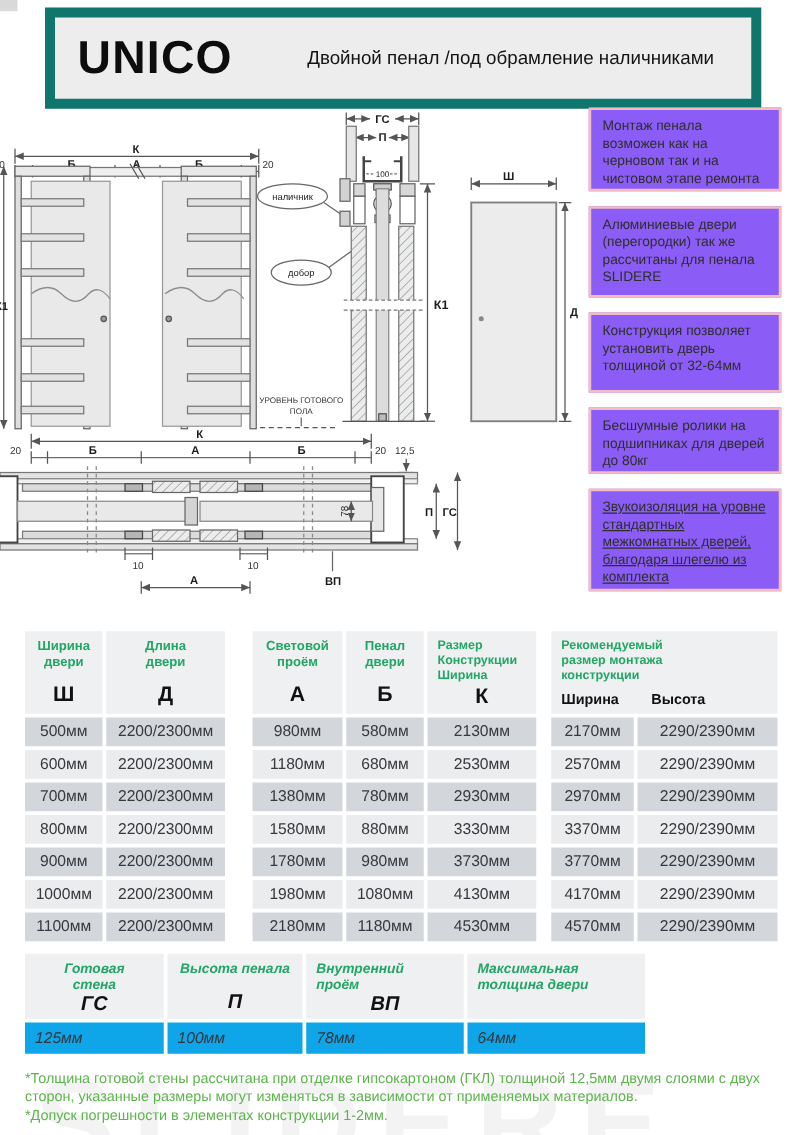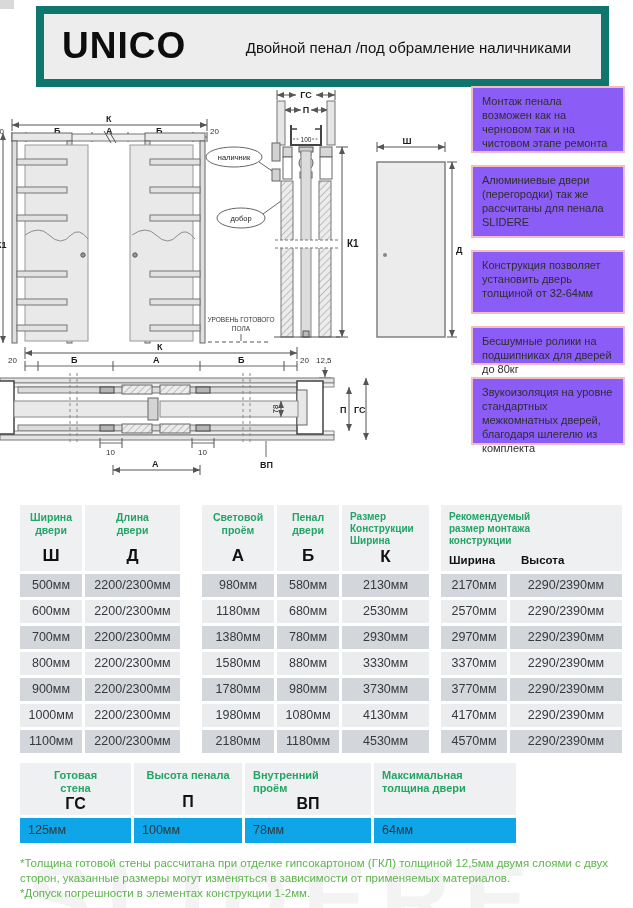--- a/index.html
+++ b/index.html
@@ -14,22 +14,22 @@
          font-size:37px;font-weight:bold;letter-spacing:1px;color:#0d0d0d;}
   .title{position:absolute;left:180px;right:8px;top:50%;transform:translateY(-50%);
          text-align:center;font-size:15px;color:#141414;}
   
   .features{position:absolute;left:471px;top:86px;width:154px;display:flex;flex-direction:column;gap:12px;}
   .feature{box-sizing:border-box;border:2px solid #f3bcc0;background:#8b5cf6;padding:6px 9px;
            font-size:11px;line-height:14px;color:#2e2e2e;}
   .feature:nth-of-type(1){height:67px;}
   .feature:nth-of-type(2){height:73px;}
   .feature:nth-of-type(3){height:64px;}
-  .feature:nth-of-type(4){height:39px;}
-  .feature:nth-of-type(5){height:68px;}
+  .feature:nth-of-type(4){height:53px;}
+  .feature:nth-of-type(5){height:82px;text-decoration:underline;}
   
   .drawing{position:absolute;left:0;top:85px;}
   .dt{font:bold 9px "Liberation Sans",sans-serif;fill:#1c1c1c;}
   .dts{font:8px "Liberation Sans",sans-serif;fill:#333;}
   .dim{stroke:#555;stroke-width:1;fill:none;marker-start:url(#ar);marker-end:url(#ar);}
   .tick{stroke:#555;stroke-width:1;}
   .thin{stroke:#6b6b6b;stroke-width:1;fill:none;}
   
   .mtable{position:absolute;left:20px;top:505px;}
   .mhead,.trow{display:grid;grid-template-columns:62px 95px 16px 72px 62px 87px 6px 66px 112px;column-gap:3px;}
@@ -46,21 +46,21 @@
   .subrow span:nth-child(1){width:64px;padding-left:8px;}
   .subrow span:nth-child(2){padding-left:8px;}
   .mbody{margin-top:3px;}
   .trow{margin-bottom:3px;}
   .cell{height:23px;line-height:23px;text-align:center;font-size:12.5px;color:#36393d;}
   .trow:nth-of-type(odd) .cell{background:#d3d7db;}
   .trow:nth-of-type(even) .cell{background:#eaecee;}
   .sp{background:transparent;}
   
   .btable{position:absolute;left:20px;top:763px;display:grid;
-          grid-template-columns:111px 108px 126px 142px;grid-template-rows:52px 25px;gap:3px;}
+          grid-template-columns:111px 108px 126px 142px;grid-template-rows:52px 25px;gap:3px;font-style:italic;}
   .bh{background:#eef0f2;display:flex;flex-direction:column;align-items:center;
       padding:6px 0 4px 0;box-sizing:border-box;}
   .bh .hletter{font-size:16px;}
   .bh.left{align-items:flex-start;}
   .bh.left .hlabel{text-align:left;padding-left:8px;}
   .bh.left .hletter{align-self:center;}
   .bh .hlabel{font-size:11px;line-height:13px;}
   .bd{background:#0ea5e9;font-size:12.5px;color:#33363a;line-height:25px;padding-left:8px;box-sizing:border-box;}
   
   .footnotes{position:absolute;left:20px;top:856px;width:594px;}

